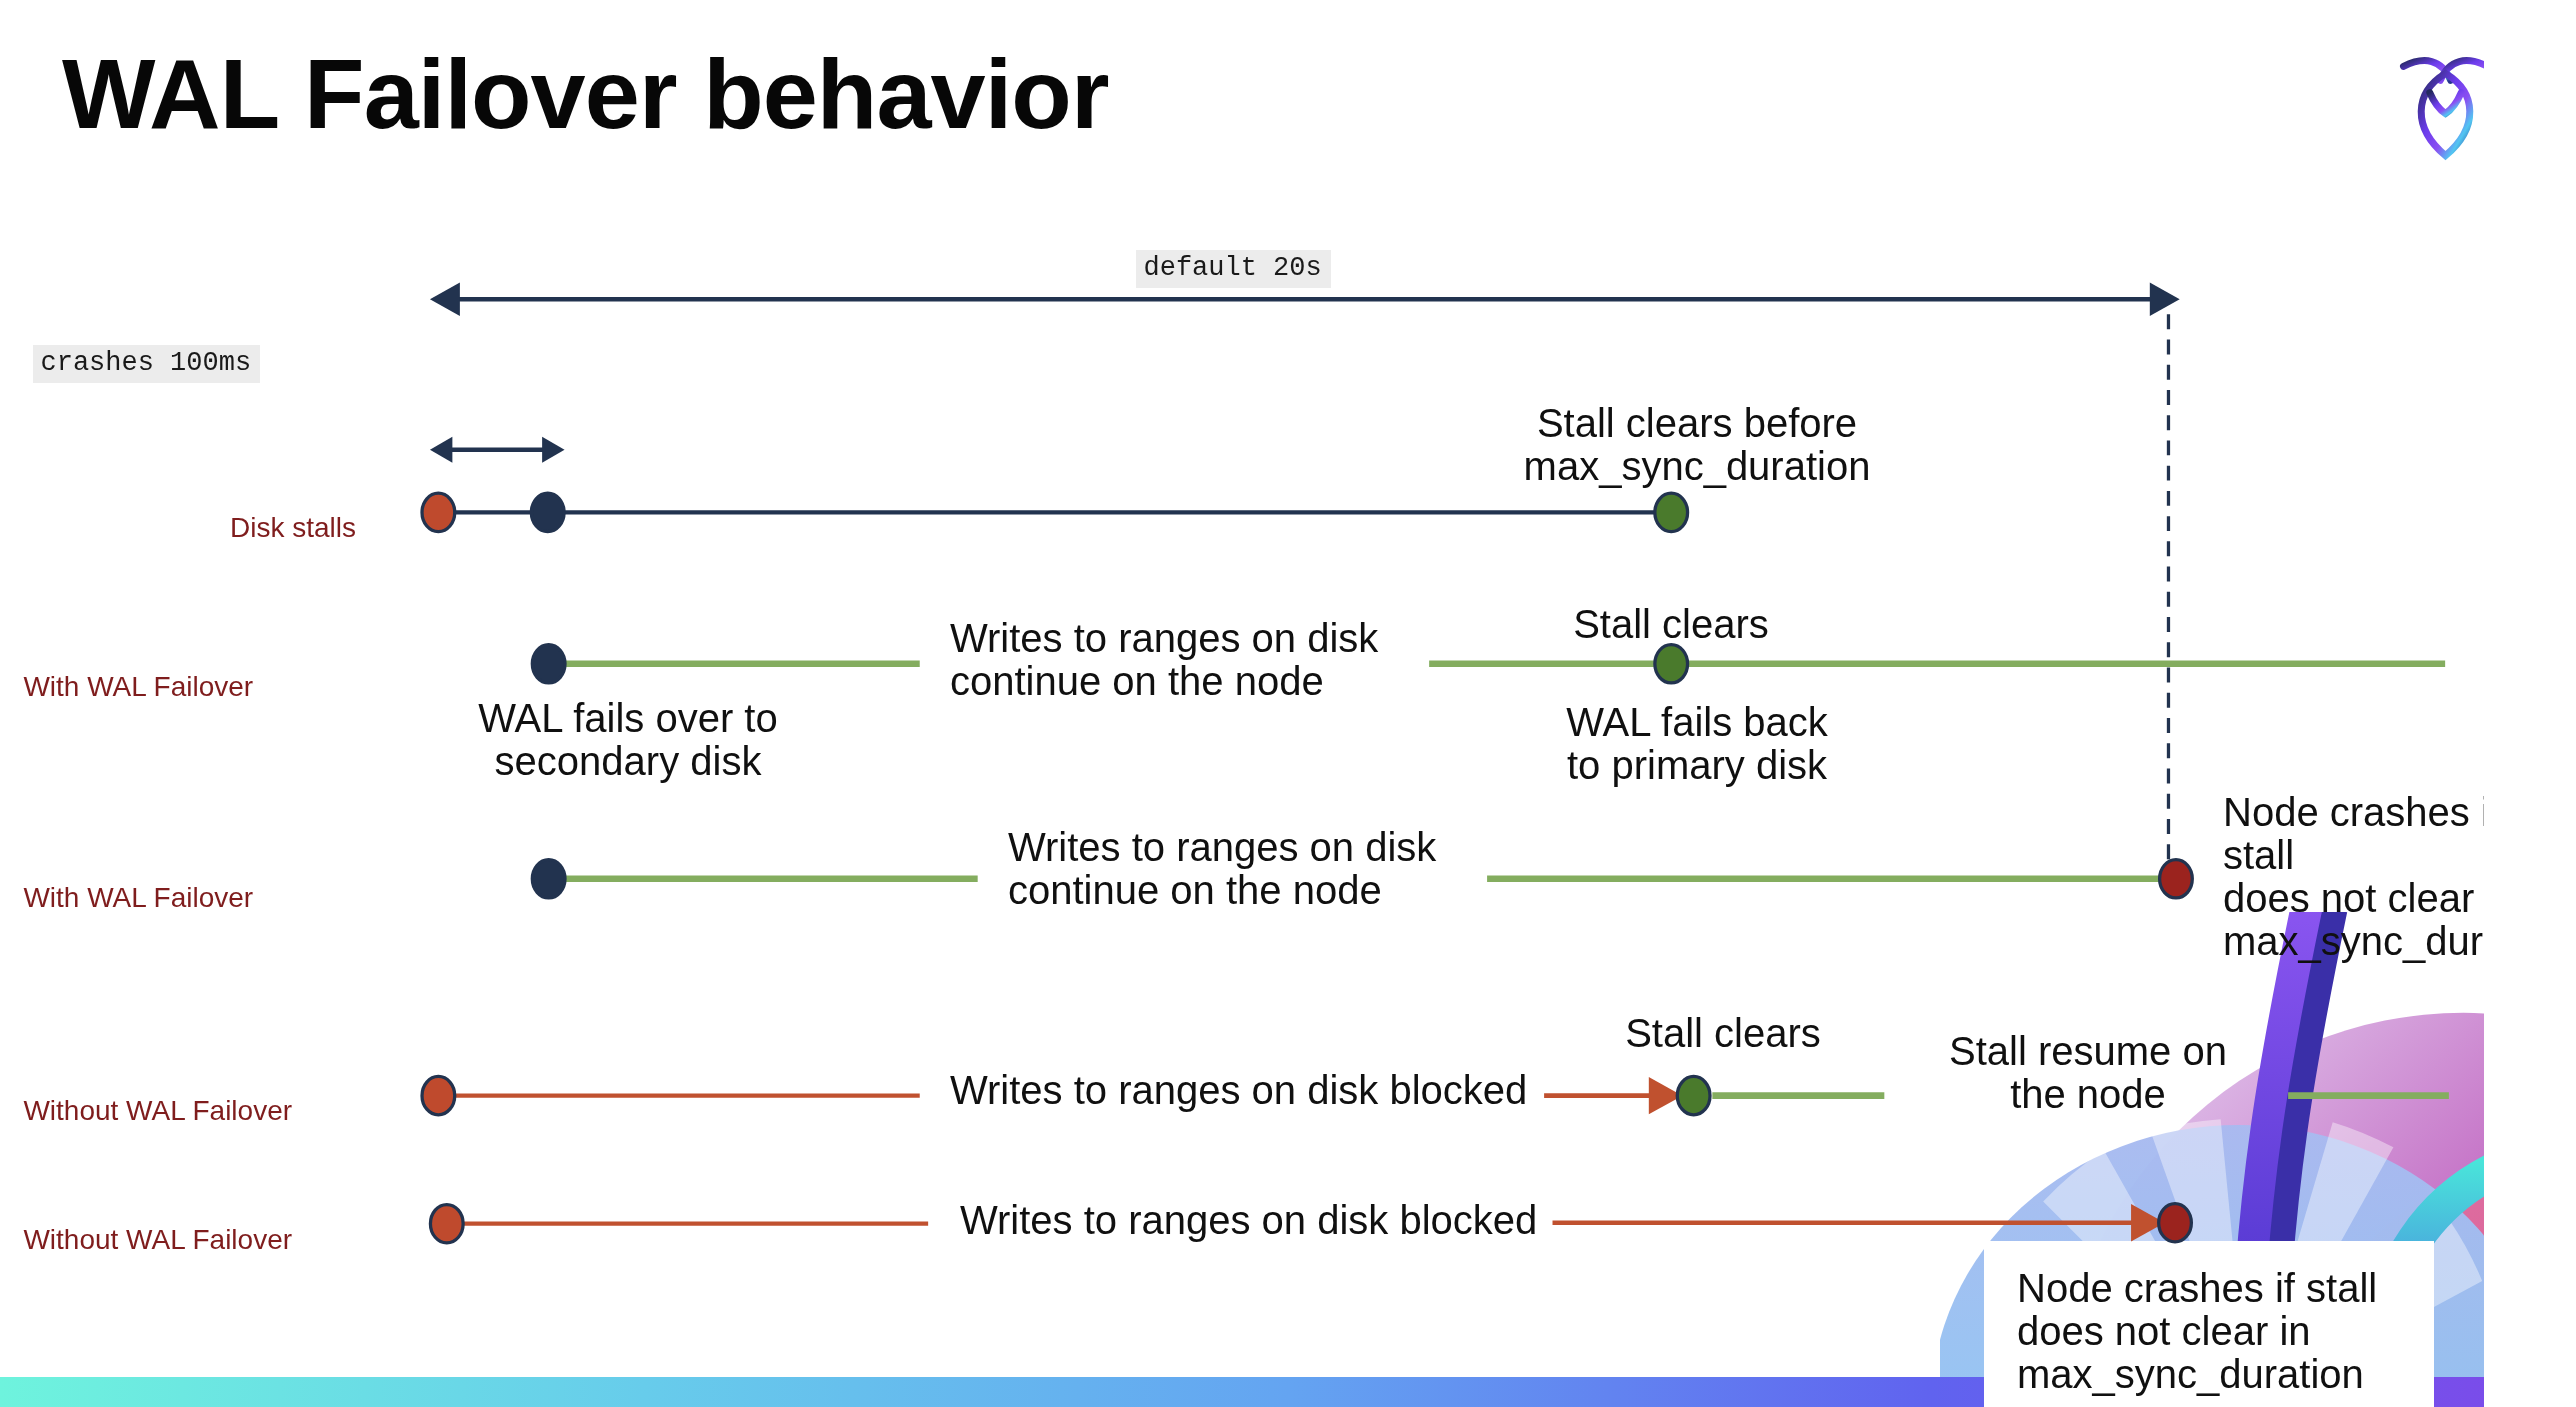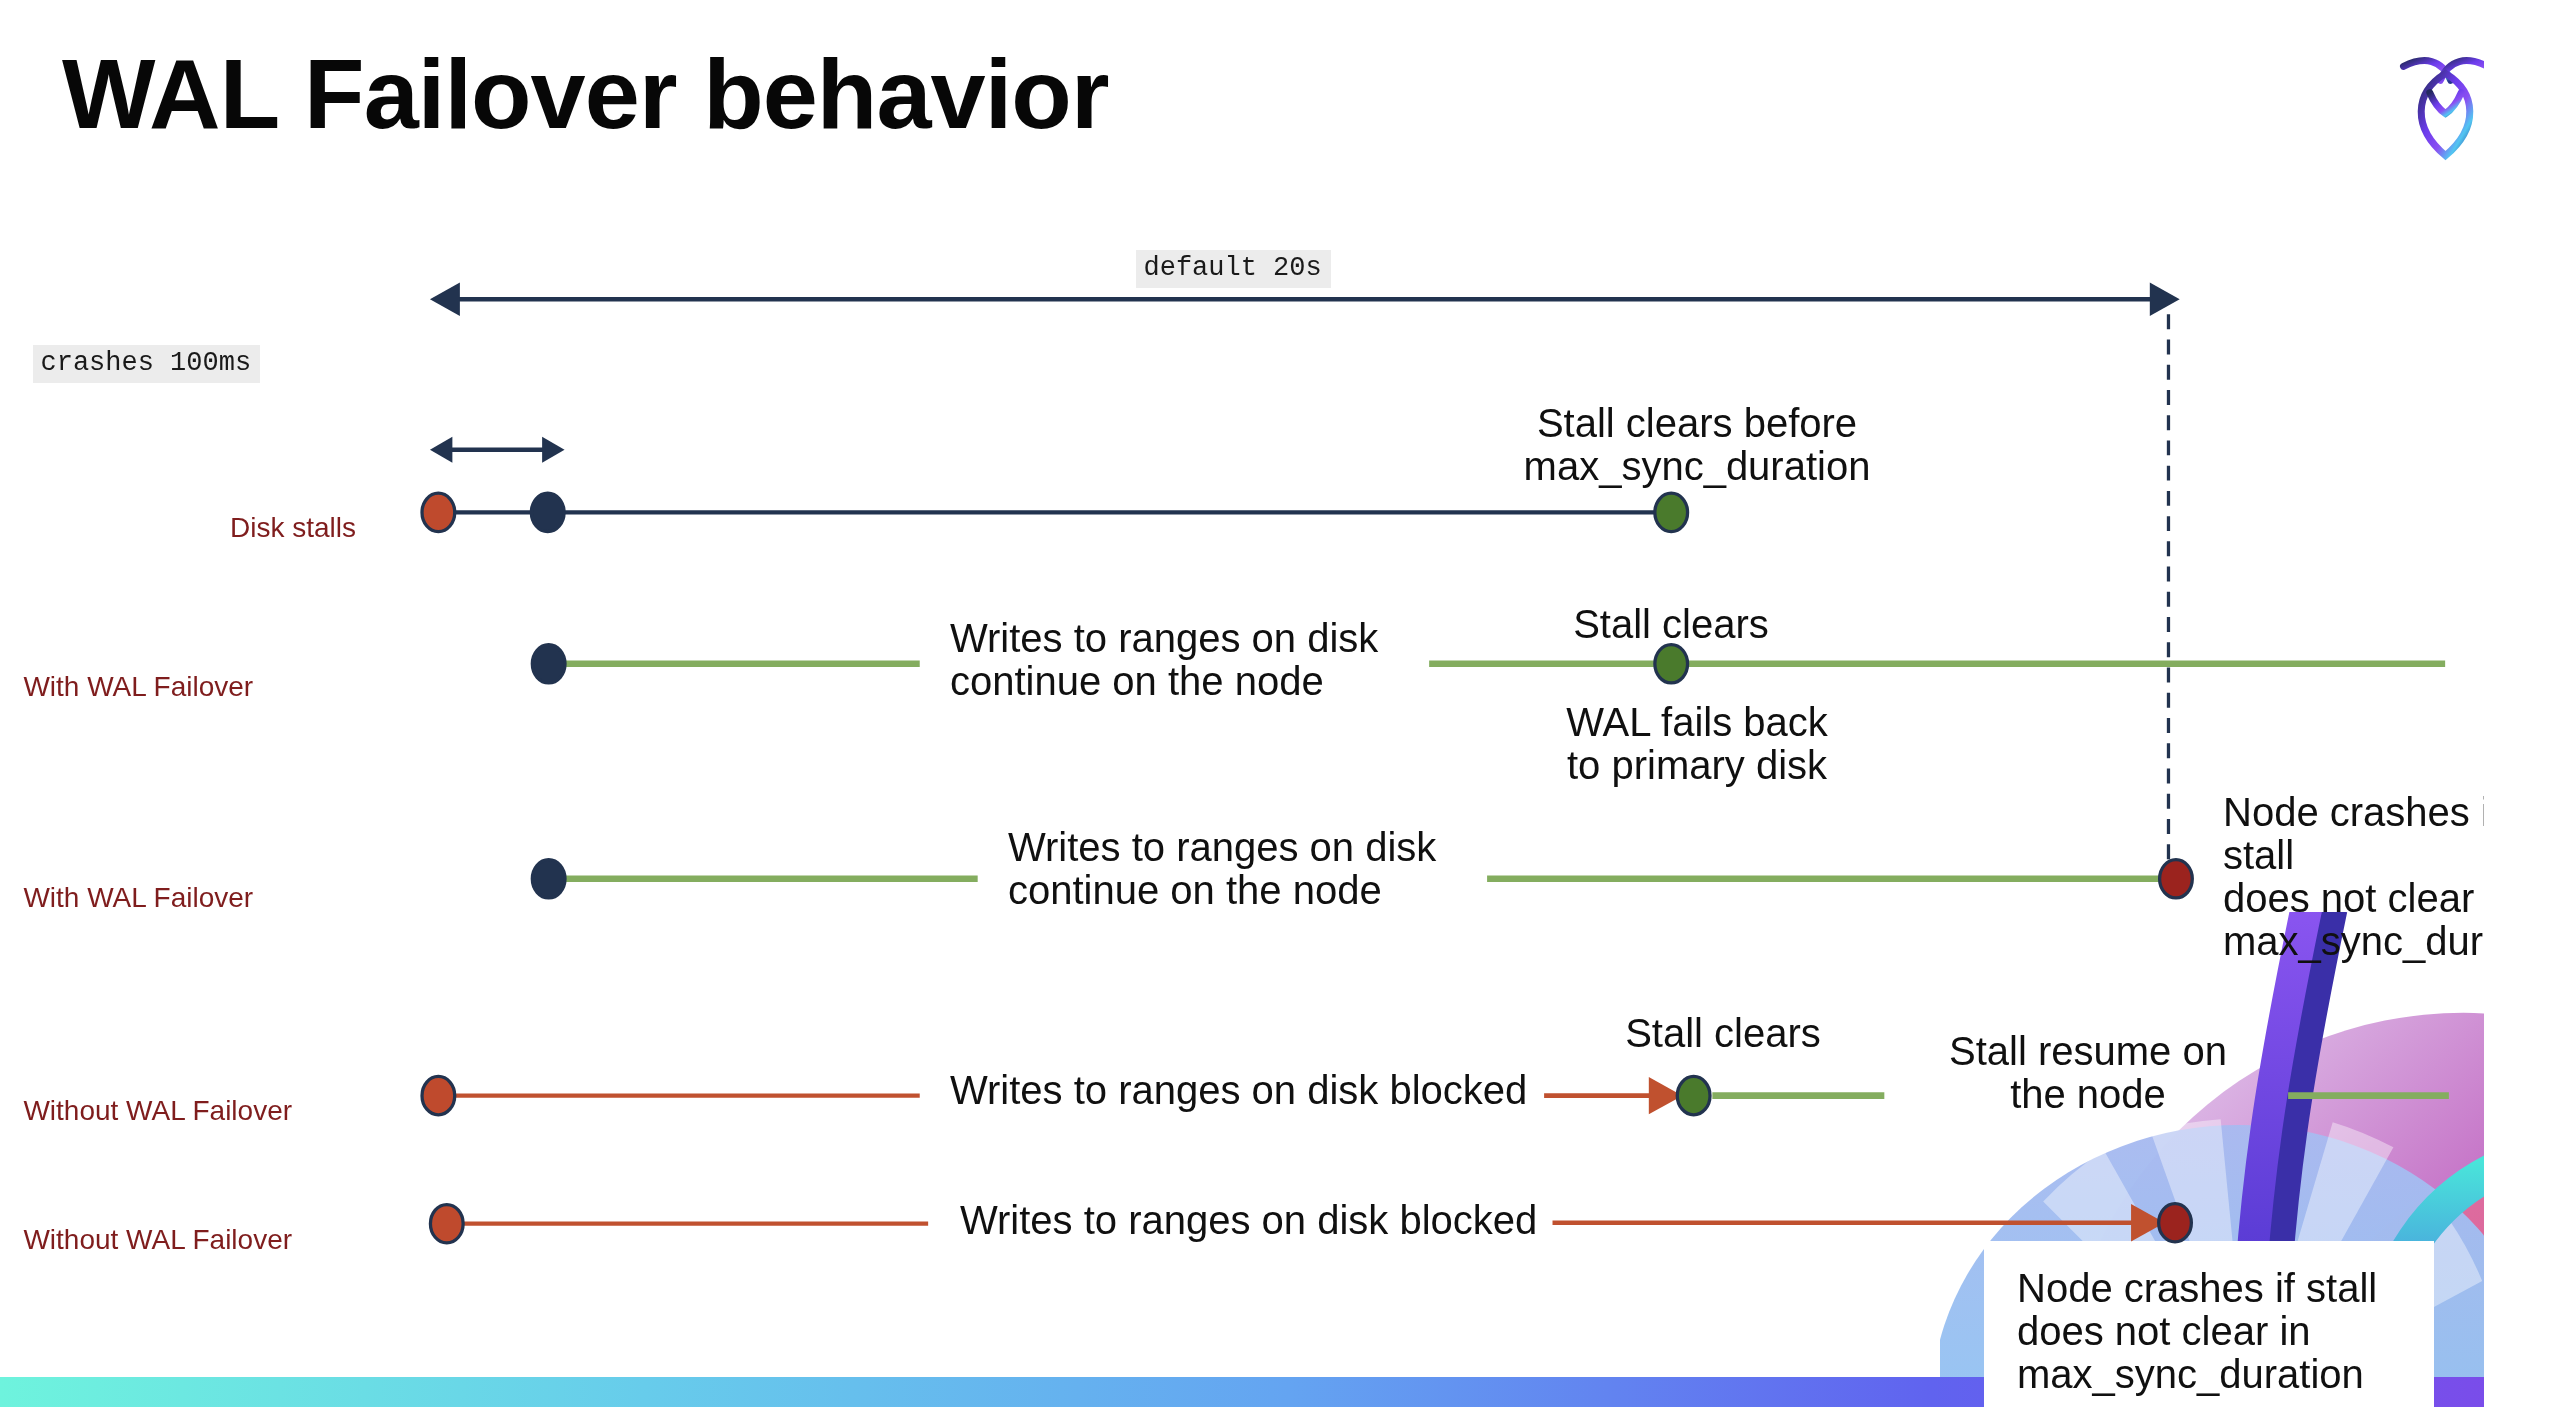--- a/index.html
+++ b/index.html
@@ -178,20 +178,22 @@
 
   <div class="row-label" style="left:230px;top:493px;">Disk stalls</div>
   <div class="row-label" style="left:23.4px;top:652px;">With WAL Failover</div>
   <div class="row-label" style="left:23.4px;top:863px;">With WAL Failover</div>
   <div class="row-label" style="left:23.4px;top:1076px;">Without WAL Failover</div>
   <div class="row-label" style="left:23.4px;top:1205px;">Without WAL Failover</div>
 
   <div class="txt center" style="left:1697px;top:402px;">Stall clears before
 max_sync_duration</div>
 
+  <div class="txt center" style="left:628px;top:697px;">WAL fails over to
+secondary disk</div>
   <div class="txt" style="left:950px;top:617px;">Writes to ranges on disk
 continue on the node</div>
   <div class="txt center" style="left:1671px;top:603px;">Stall clears</div>
   <div class="txt center" style="left:1697px;top:701px;">WAL fails  back
 to primary disk</div>
 
   <div class="txt" style="left:1008px;top:826px;">Writes to ranges on disk
 continue on the node</div>
   <div class="txt" style="left:2223px;top:791px;">Node crashes if stall
 does not clear in

